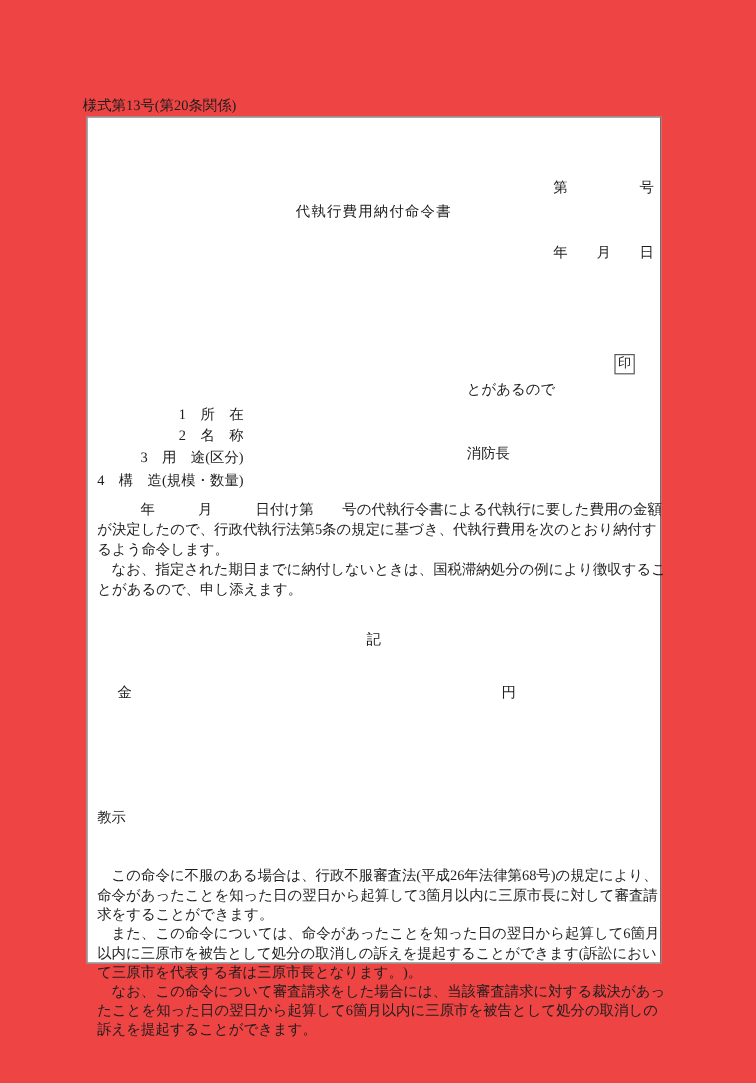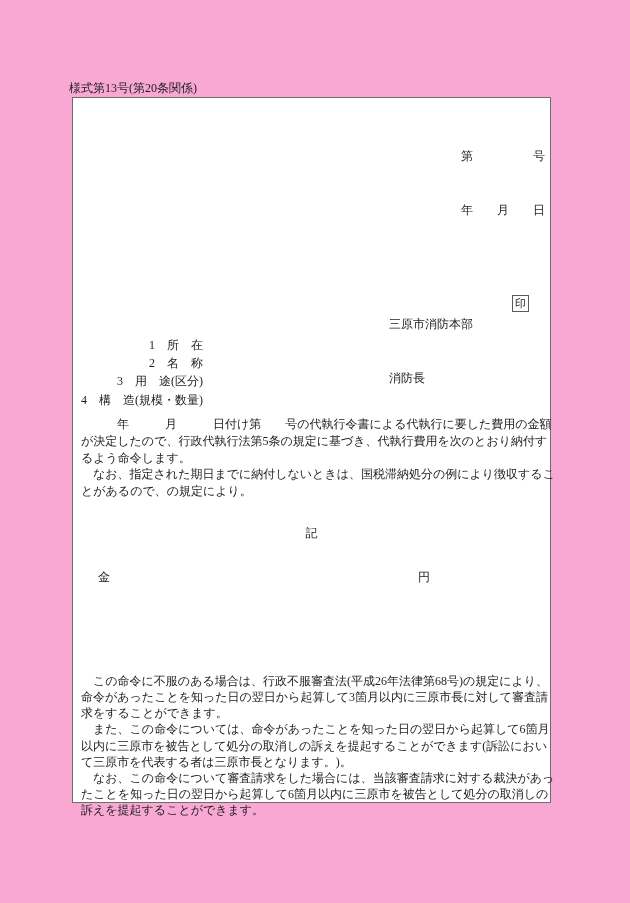--- a/index.html
+++ b/index.html
@@ -3,21 +3,21 @@
 <meta charset="utf-8">
 <style>
   * { margin: 0; padding: 0; box-sizing: border-box; }
   html, body {
     width: 630px; height: 903px;
     background: #ffffff;
   }
   .page {
     position: relative;
     width: 630px; height: 903px;
-    background: #f9a8d4;
+    background: #ef4444;
     font-family: "Liberation Serif", "DejaVu Serif", serif;
     font-size: 12px;
     color: #1d1d1d;
   }
   .form-label {
     position: absolute;
     left: 69px; top: 81px;
     line-height: 14px;
     white-space: pre;
   }
@@ -116,45 +116,47 @@
 
   <div class="form-label">様式第13号(第20条関係)</div>
 
   <div class="form-box">
 
     <div class="doc-meta">
       <div>第　　　　　号</div>
       <div>年　　月　　日</div>
     </div>
 
+    <div class="doc-title">代執行費用納付命令書</div>
 
 
     <div class="issuer">
-      <div>三原市消防本部</div>
+      <div>とがあるので</div>
       <div>消防長</div>
       <div class="seal">印</div>
     </div>
 
     <div class="property-list">1　所　在
 2　名　称
 3　用　途(区分)
 4　構　造(規模・数量)</div>
 
     <div class="main-paragraph">　　　年　　　月　　　日付け第　　号の代執行令書による代執行に要した費用の金額
 が決定したので、行政代執行法第5条の規定に基づき、代執行費用を次のとおり納付す
 るよう命令します。
 　なお、指定された期日までに納付しないときは、国税滞納処分の例により徴収するこ
-とがあるので、の規定により。</div>
+とがあるので、申し添えます。</div>
 
     <div class="ki">記</div>
 
     <span class="amount-prefix">金</span>
     <span class="amount-suffix">円</span>
 
     <div class="kyoji">
+      <div>教示</div>
       <div>　この命令に不服のある場合は、行政不服審査法(平成26年法律第68号)の規定により、
 命令があったことを知った日の翌日から起算して3箇月以内に三原市長に対して審査請
 求をすることができます。
 　また、この命令については、命令があったことを知った日の翌日から起算して6箇月
 以内に三原市を被告として処分の取消しの訴えを提起することができます(訴訟におい
 て三原市を代表する者は三原市長となります。)。
 　なお、この命令について審査請求をした場合には、当該審査請求に対する裁決があっ
 たことを知った日の翌日から起算して6箇月以内に三原市を被告として処分の取消しの
 訴えを提起することができます。</div>
     </div>

